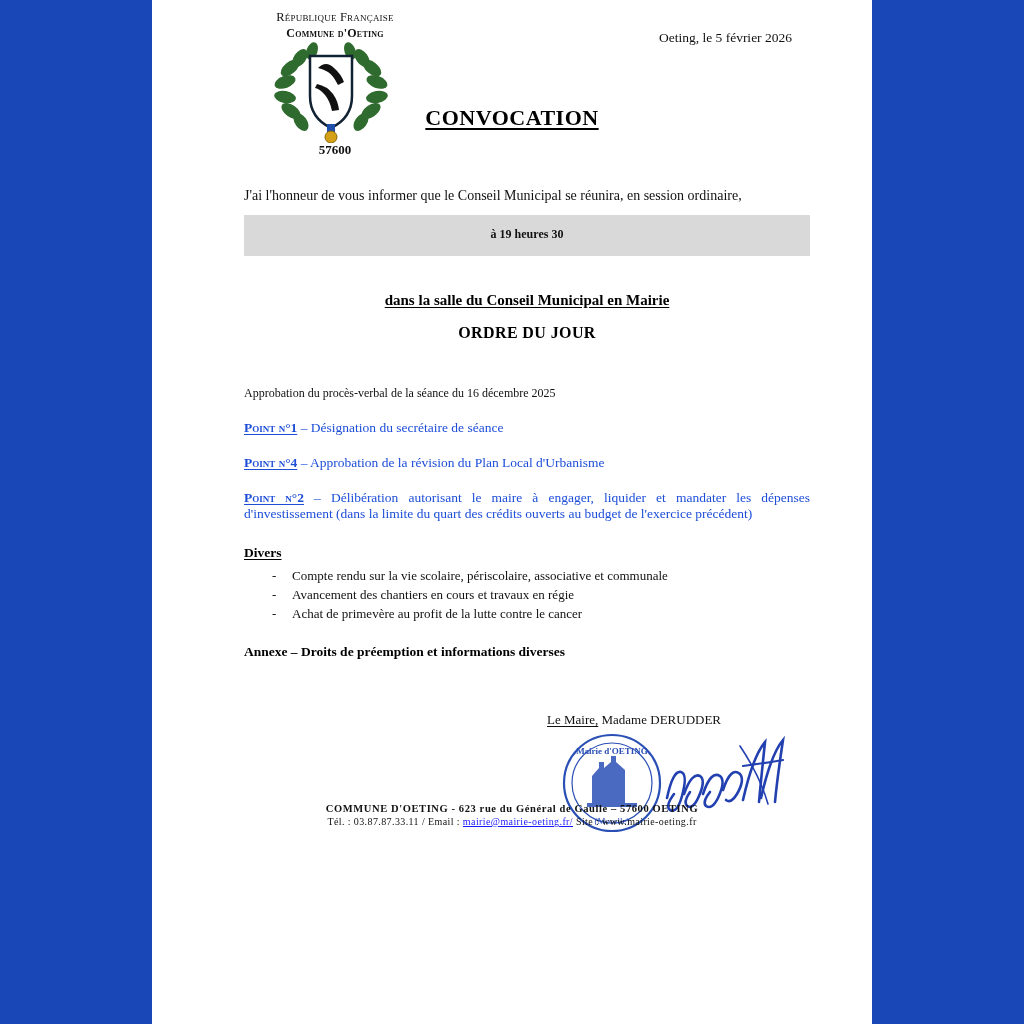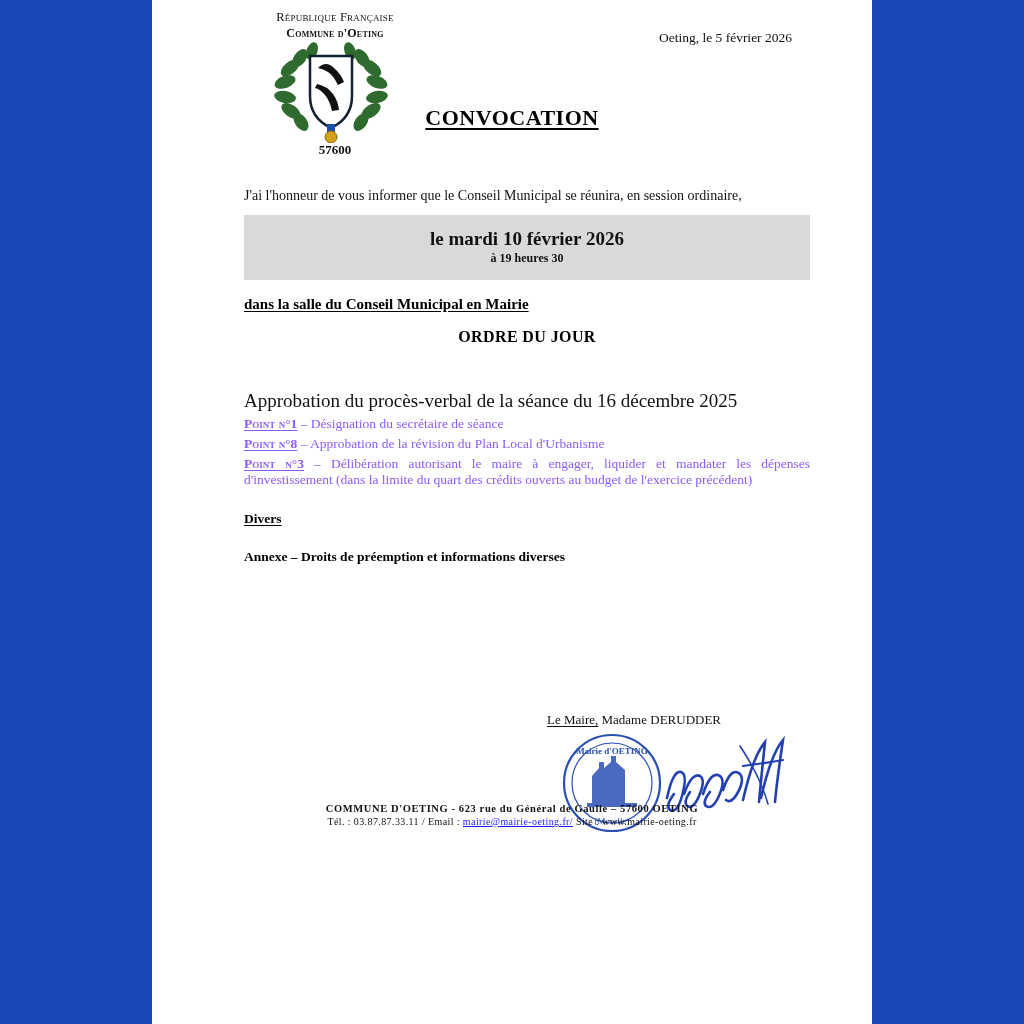--- a/index.html
+++ b/index.html
@@ -129,43 +129,43 @@
     color: #111;
     line-height: 1.25;
   }
   .highlight-line2 {
     font-size: 12px;
     font-weight: bold;
     color: #111;
     line-height: 1.25;
   }
   .venue {
-    text-align: left;
+    text-align: center;
     font-size: 15px;
     font-weight: bold;
     text-decoration: underline;
     text-underline-offset: 2px;
-    margin-top: 16px;
+    margin-top: 36px;
   }
   .agenda-title {
     text-align: center;
     font-size: 16px;
     font-weight: bold;
     letter-spacing: 0.4px;
     margin-top: 15px;
   }
   .approval {
-    font-size: 19px;
+    font-size: 12px;
     color: #111;
     margin-top: 44px;
   }
   .point {
     font-size: 13.5px;
-    color: #8b5cf6;
-    margin-top: 4px;
+    color: #1d4ed8;
+    margin-top: 19px;
     text-align: justify;
   }
   .point .pt-label {
     font-variant: small-caps;
     font-weight: bold;
     text-decoration: underline;
     text-underline-offset: 2px;
   }
   .divers-head {
     font-size: 13.5px;
@@ -294,39 +294,43 @@
       <div class="postcode">57600</div>
       <div class="place-date">Oeting, le 5 février 2026</div>
     </div>
 
     <div class="title">CONVOCATION</div>
 
     <div class="body-wrap">
       <div class="intro">J'ai l'honneur de vous informer que le Conseil Municipal se réunira, en  session ordinaire,</div>
 
       <div class="highlight-box">
-        <div class="highlight-line1">le mardi 10 février 2026</div>
         <div class="highlight-line2">à 19 heures 30</div>
       </div>
 
       <div class="venue">dans la salle du Conseil Municipal en Mairie</div>
       <div class="agenda-title">ORDRE DU JOUR</div>
       <div class="approval">Approbation  du procès-verbal de la séance du 16 décembre 2025</div>
 
       <div class="point">
         <span class="pt-label">Point n°1</span><span> – </span><span>Désignation du secrétaire de séance</span>
       </div>
       <div class="point">
-        <span class="pt-label">Point n°8</span><span> – </span><span>Approbation de la révision du Plan Local d'Urbanisme</span>
+        <span class="pt-label">Point n°4</span><span> – </span><span>Approbation de la révision du Plan Local d'Urbanisme</span>
       </div>
       <div class="point">
-        <span class="pt-label">Point  n°3</span><span> – </span><span>Délibération autorisant le maire à engager, liquider et mandater les dépenses d'investissement (dans la limite du quart des crédits ouverts au budget de l'exercice précédent)</span>
+        <span class="pt-label">Point  n°2</span><span> – </span><span>Délibération autorisant le maire à engager, liquider et mandater les dépenses d'investissement (dans la limite du quart des crédits ouverts au budget de l'exercice précédent)</span>
       </div>
 
       <div class="divers-head">Divers</div>
+      <ul class="divers-list">
+        <li>Compte rendu sur la vie scolaire, périscolaire, associative et communale</li>
+        <li>Avancement des chantiers en cours et travaux en régie</li>
+        <li>Achat de primevère au profit de la lutte contre le cancer</li>
+      </ul>
 
       <div class="annexe">Annexe  – Droits de préemption et informations diverses</div>
     </div>
 
     <div class="sign-block">
       <div class="sign-name">
         <span class="underlined">Le Maire,</span>
         <span>Madame DERUDDER</span>
       </div>
       <div class="stamp-area">

